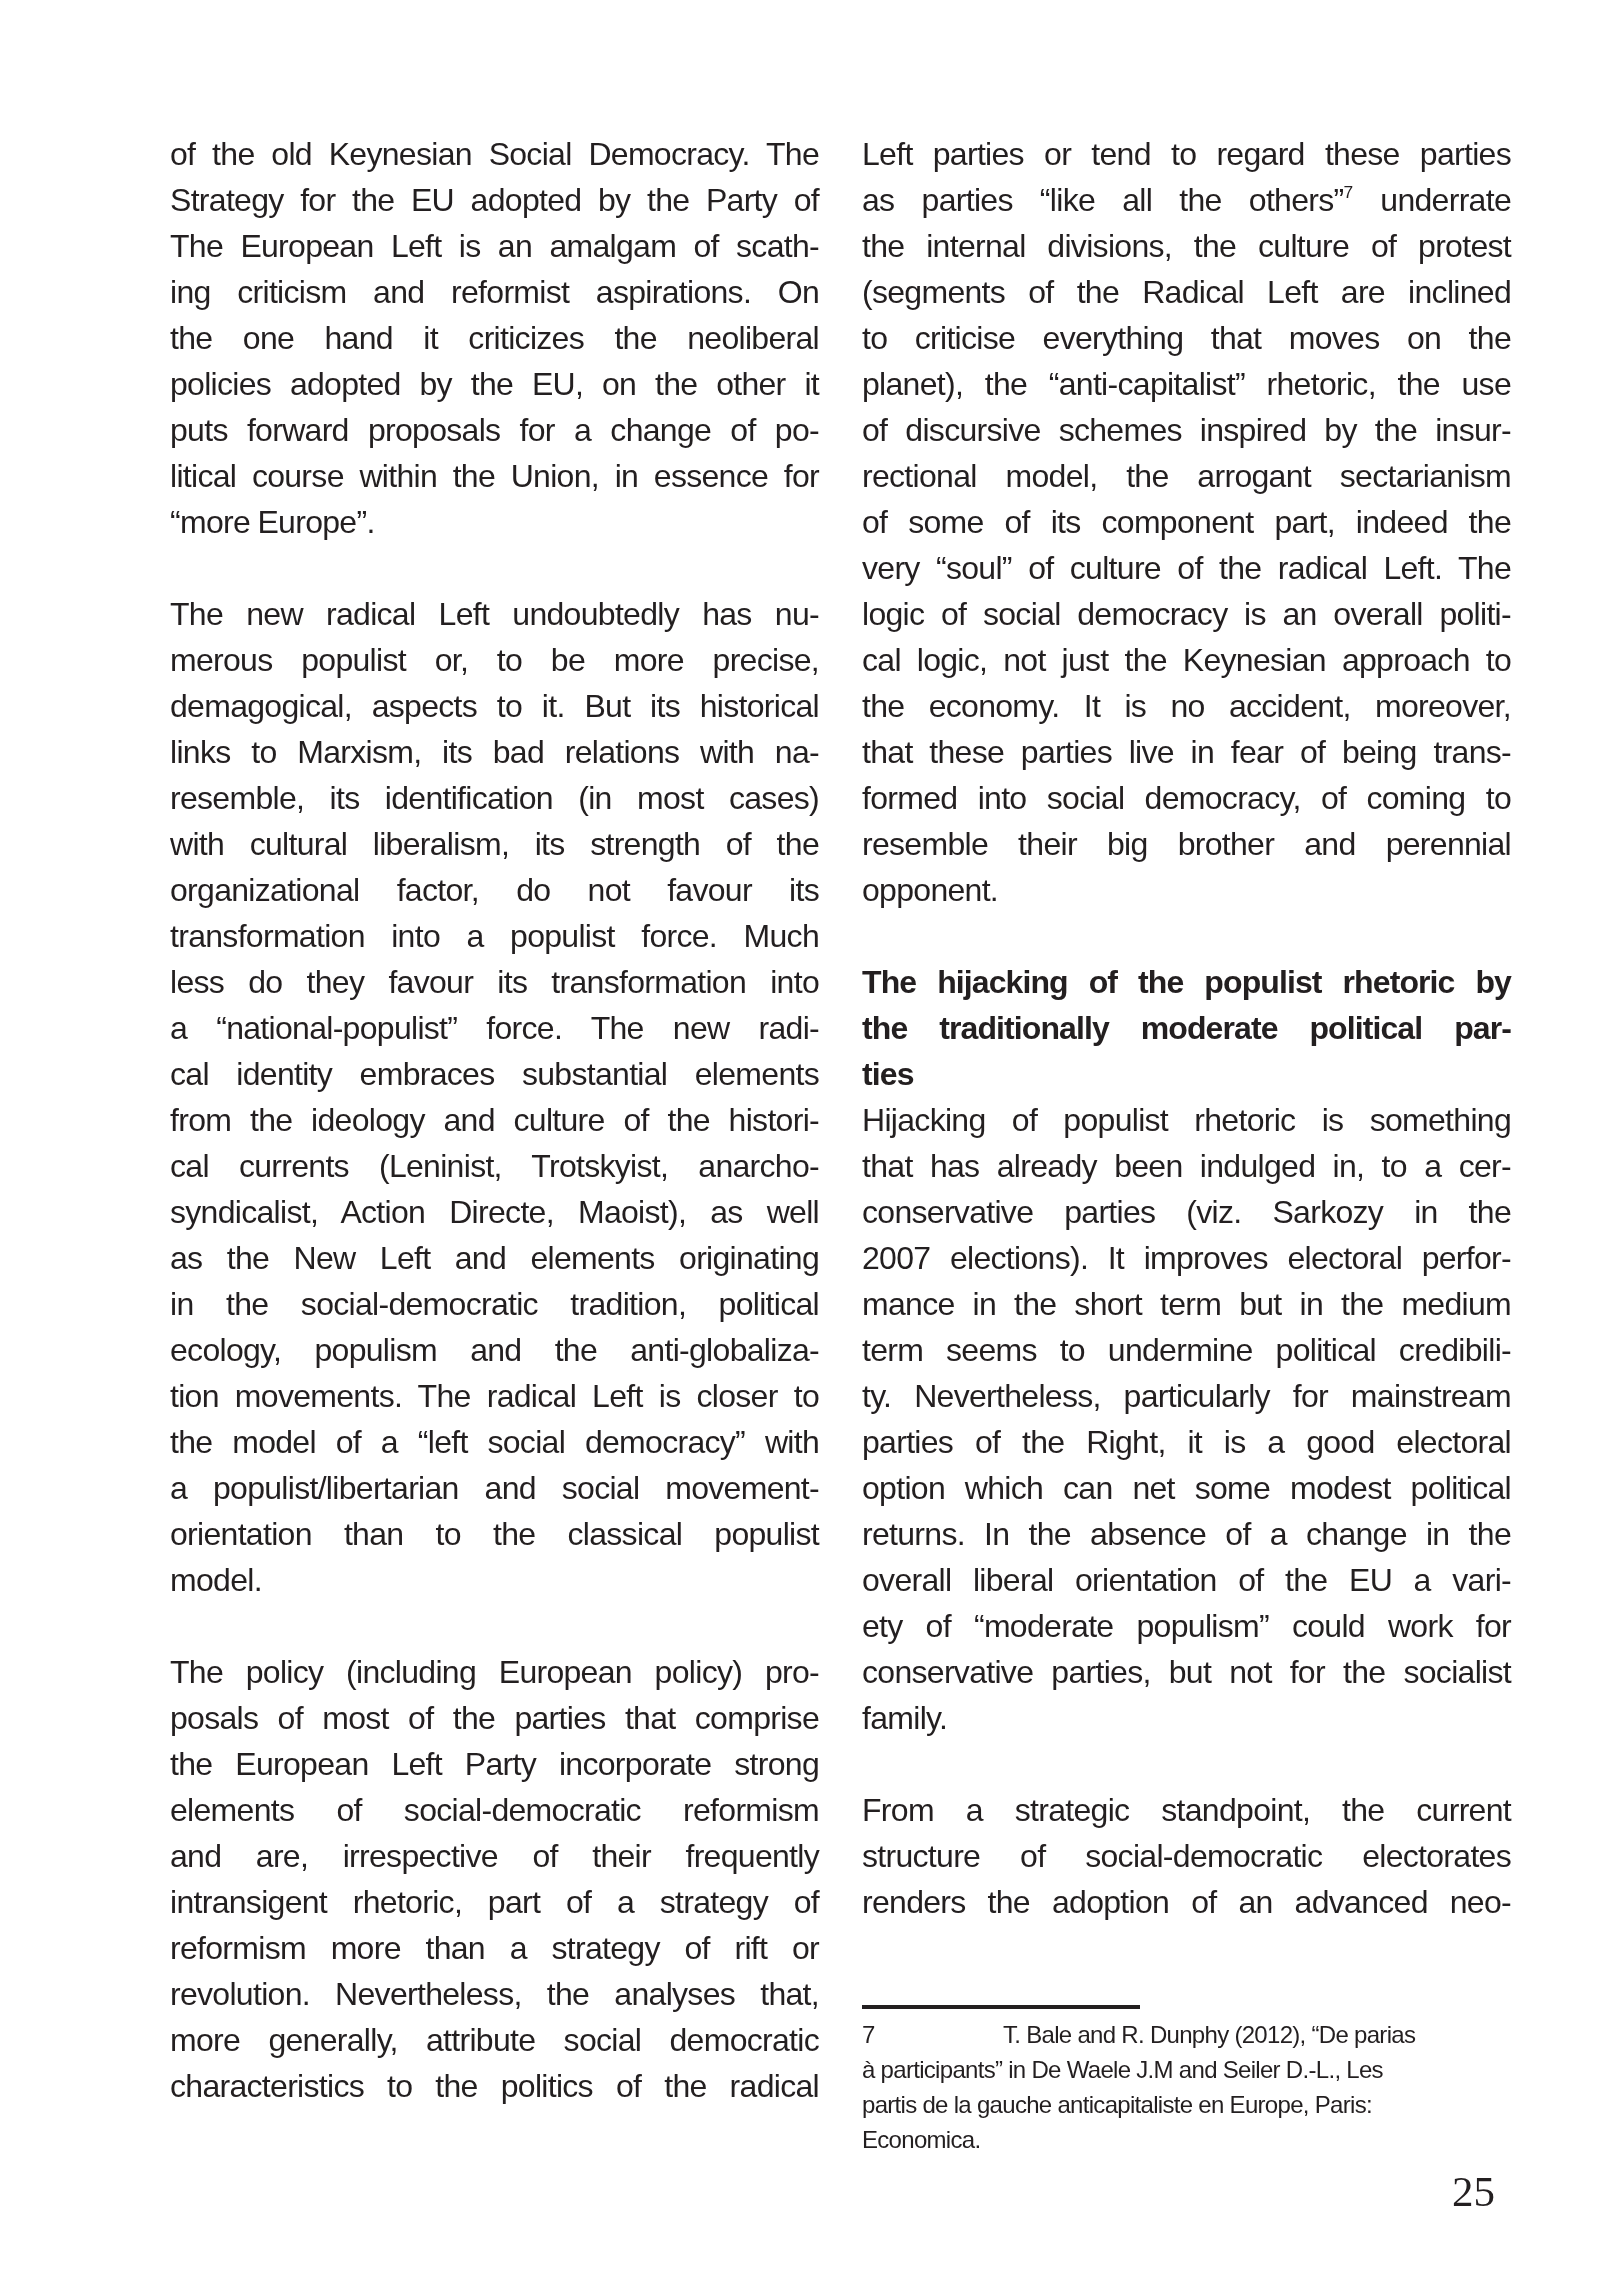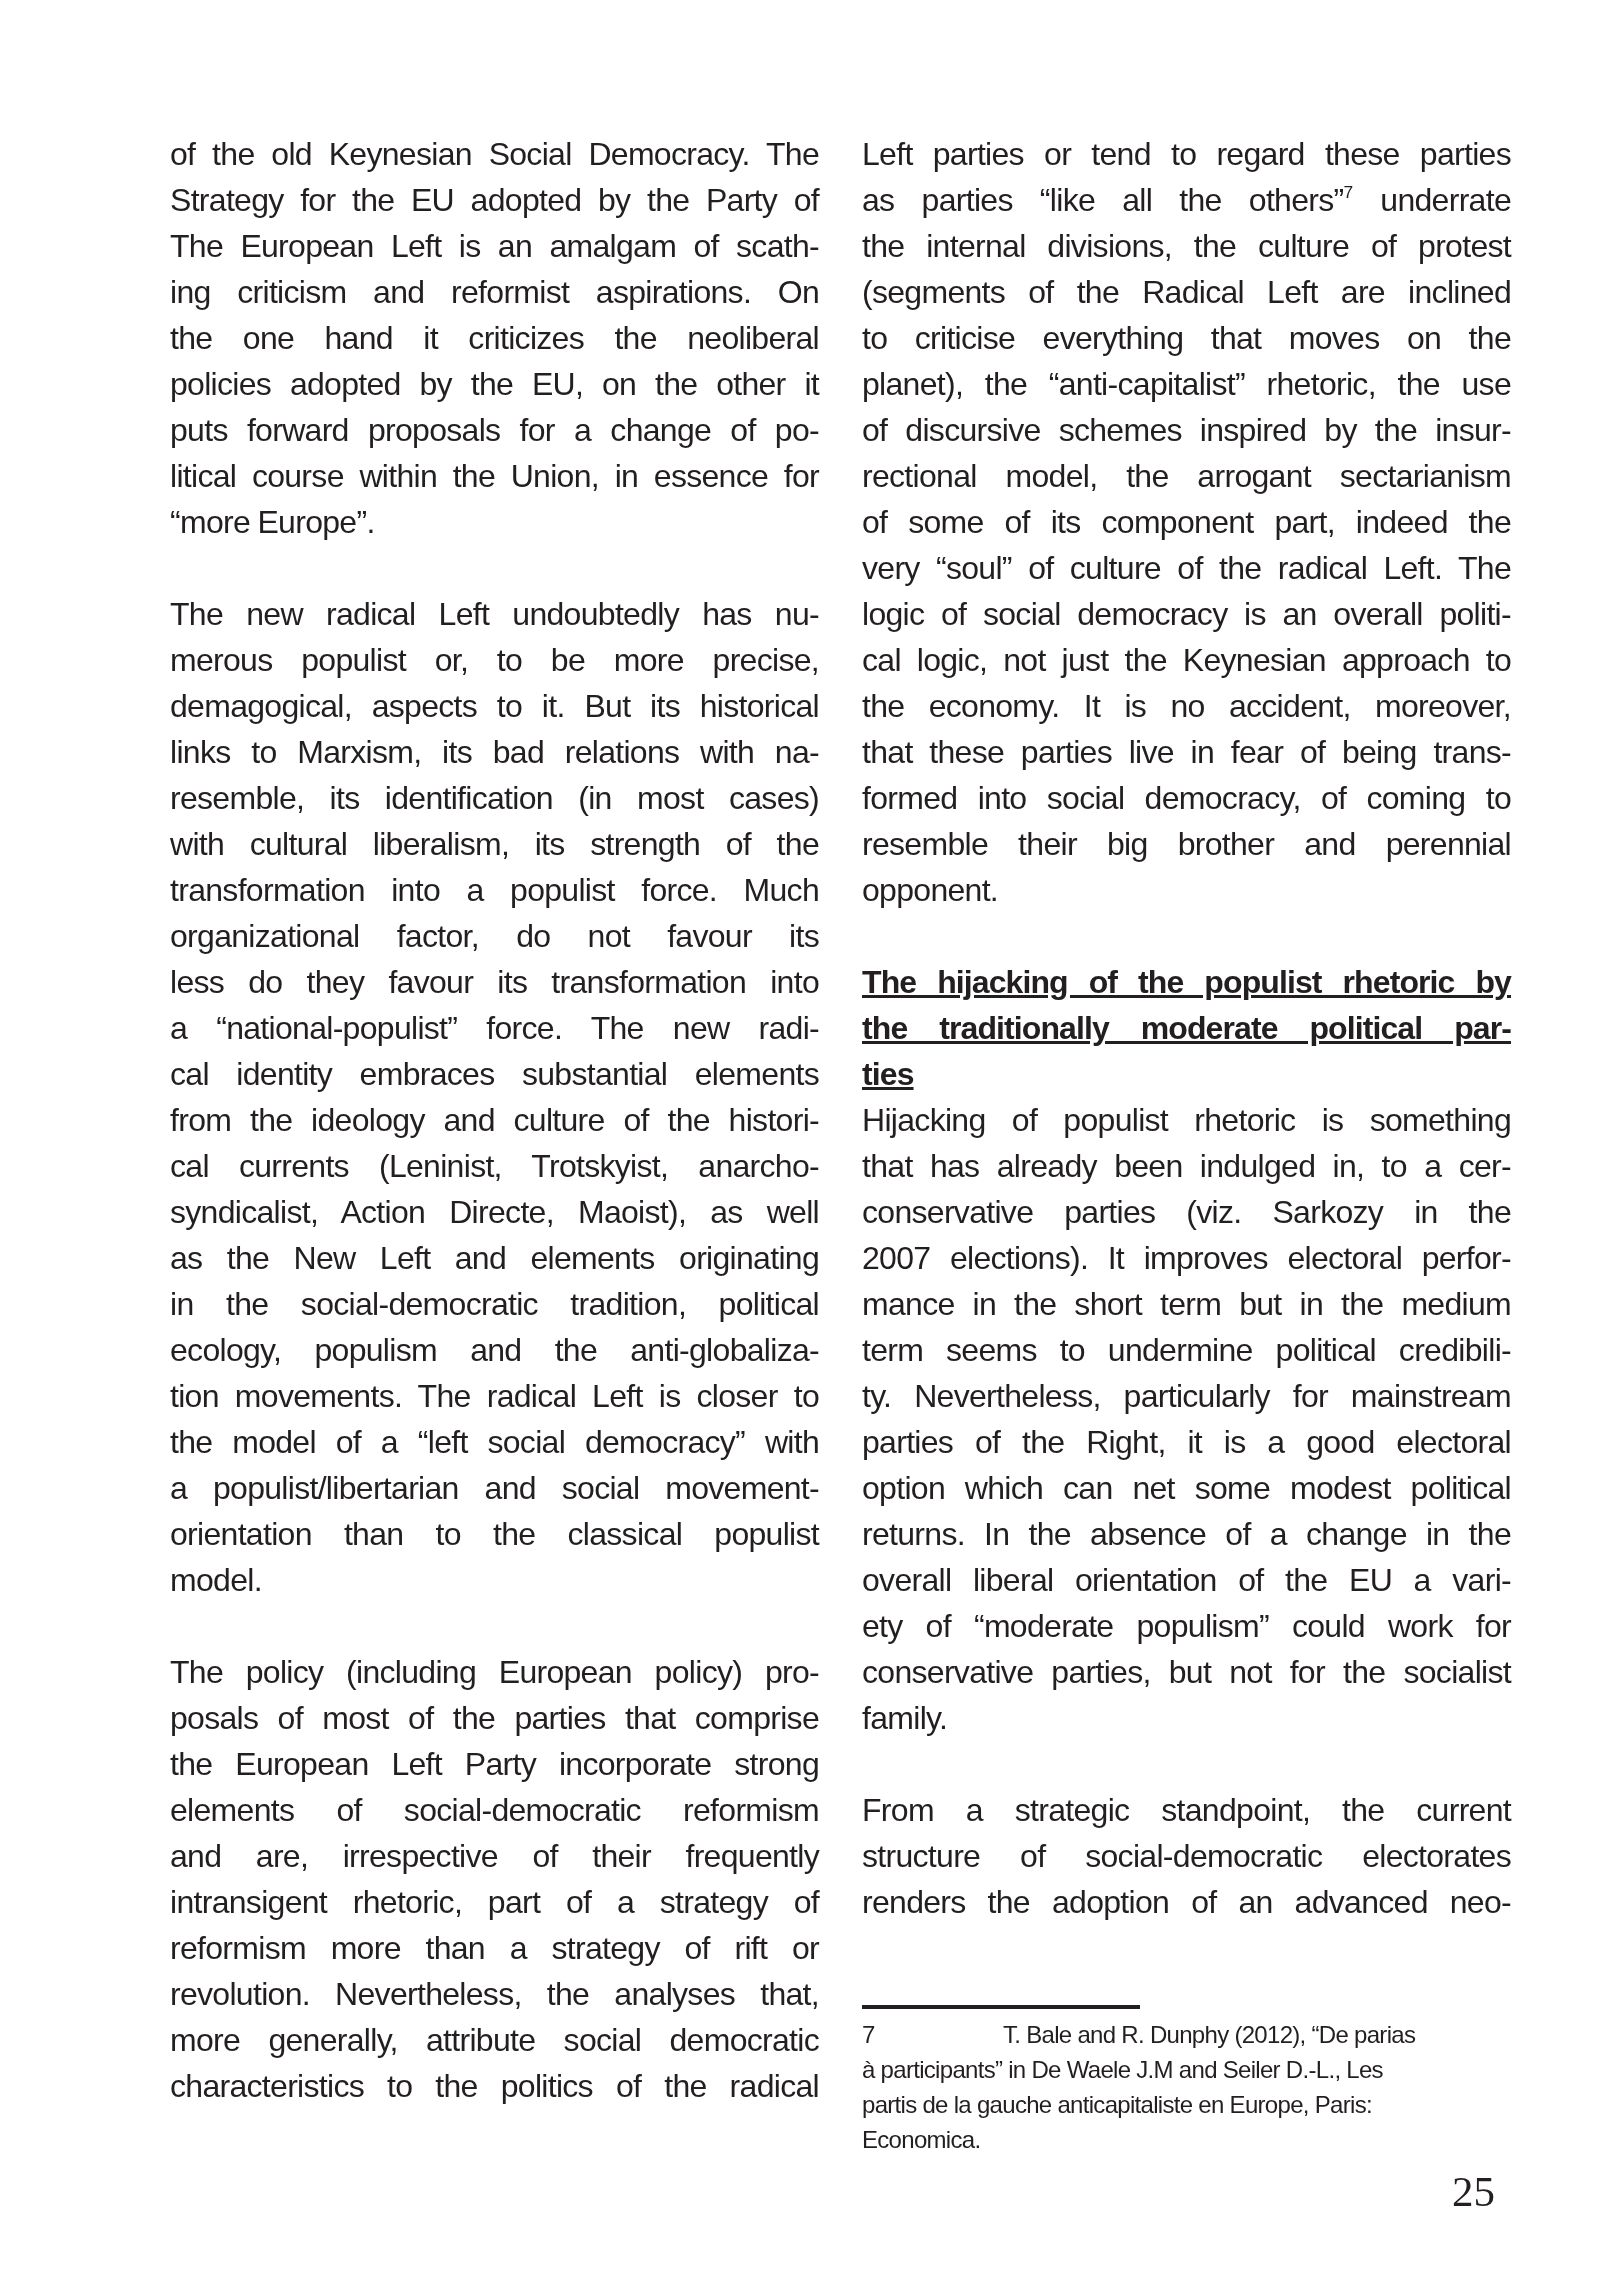--- a/index.html
+++ b/index.html
@@ -44,21 +44,20 @@
     .line.last {
       text-align-last: left;
     }
     .para-gap {
       display: block;
       height: 46px;
     }
     .heading .line {
       font-weight: bold;
       letter-spacing: -0.9px;
-      text-decoration: underline;
     }
     sup.fn-ref {
       font-size: 17.4px;
       line-height: 0;
       vertical-align: 12.6px;
       letter-spacing: 0;
     }
     .footnote-rule {
       position: absolute;
       left: 832px;
@@ -114,22 +113,22 @@
       <span class="line last">“more Europe”.</span>
     </div>
     <span class="para-gap"></span>
     <div>
       <span class="line">The new radical Left undoubtedly has nu-</span>
       <span class="line">merous populist or, to be more precise,</span>
       <span class="line">demagogical, aspects to it. But its historical</span>
       <span class="line">links to Marxism, its bad relations with na-</span>
       <span class="line">resemble, its identification (in most cases)</span>
       <span class="line">with cultural liberalism, its strength of the</span>
+      <span class="line">organizational factor, do not favour its</span>
       <span class="line">transformation into a populist force. Much</span>
-      <span class="line">organizational factor, do not favour its</span>
       <span class="line">less do they favour its transformation into</span>
       <span class="line">a “national-populist” force. The new radi-</span>
       <span class="line">cal identity embraces substantial elements</span>
       <span class="line">from the ideology and culture of the histori-</span>
       <span class="line">cal currents (Leninist, Trotskyist, anarcho-</span>
       <span class="line">syndicalist, Action Directe, Maoist), as well</span>
       <span class="line">as the New Left and elements originating</span>
       <span class="line">in the social-democratic tradition, political</span>
       <span class="line">ecology, populism and the anti-globaliza-</span>
       <span class="line">tion movements. The radical Left is closer to</span>

